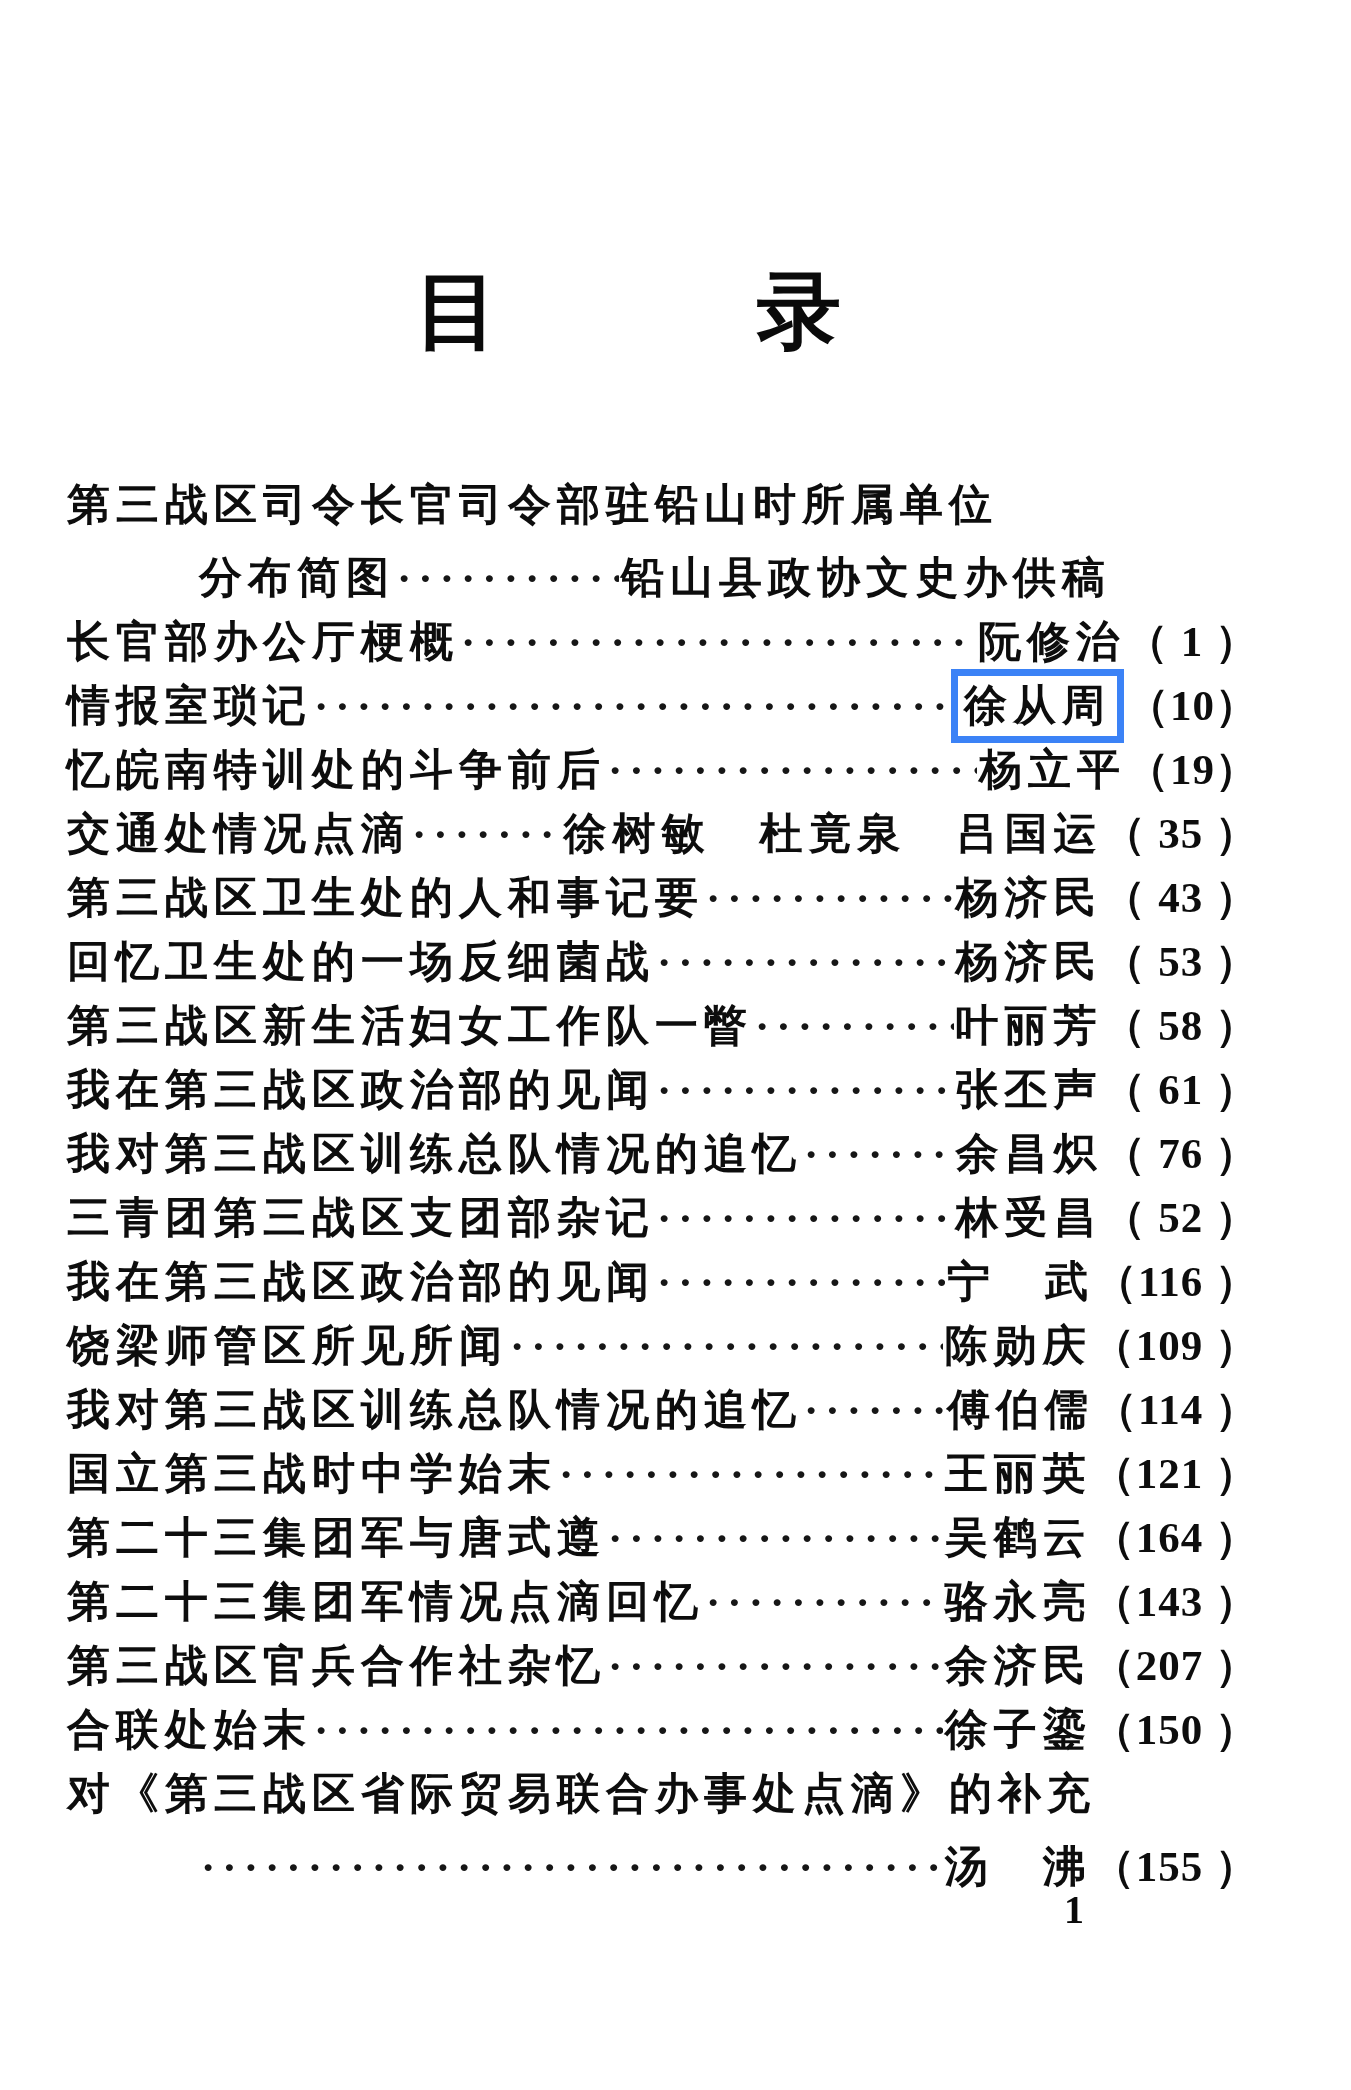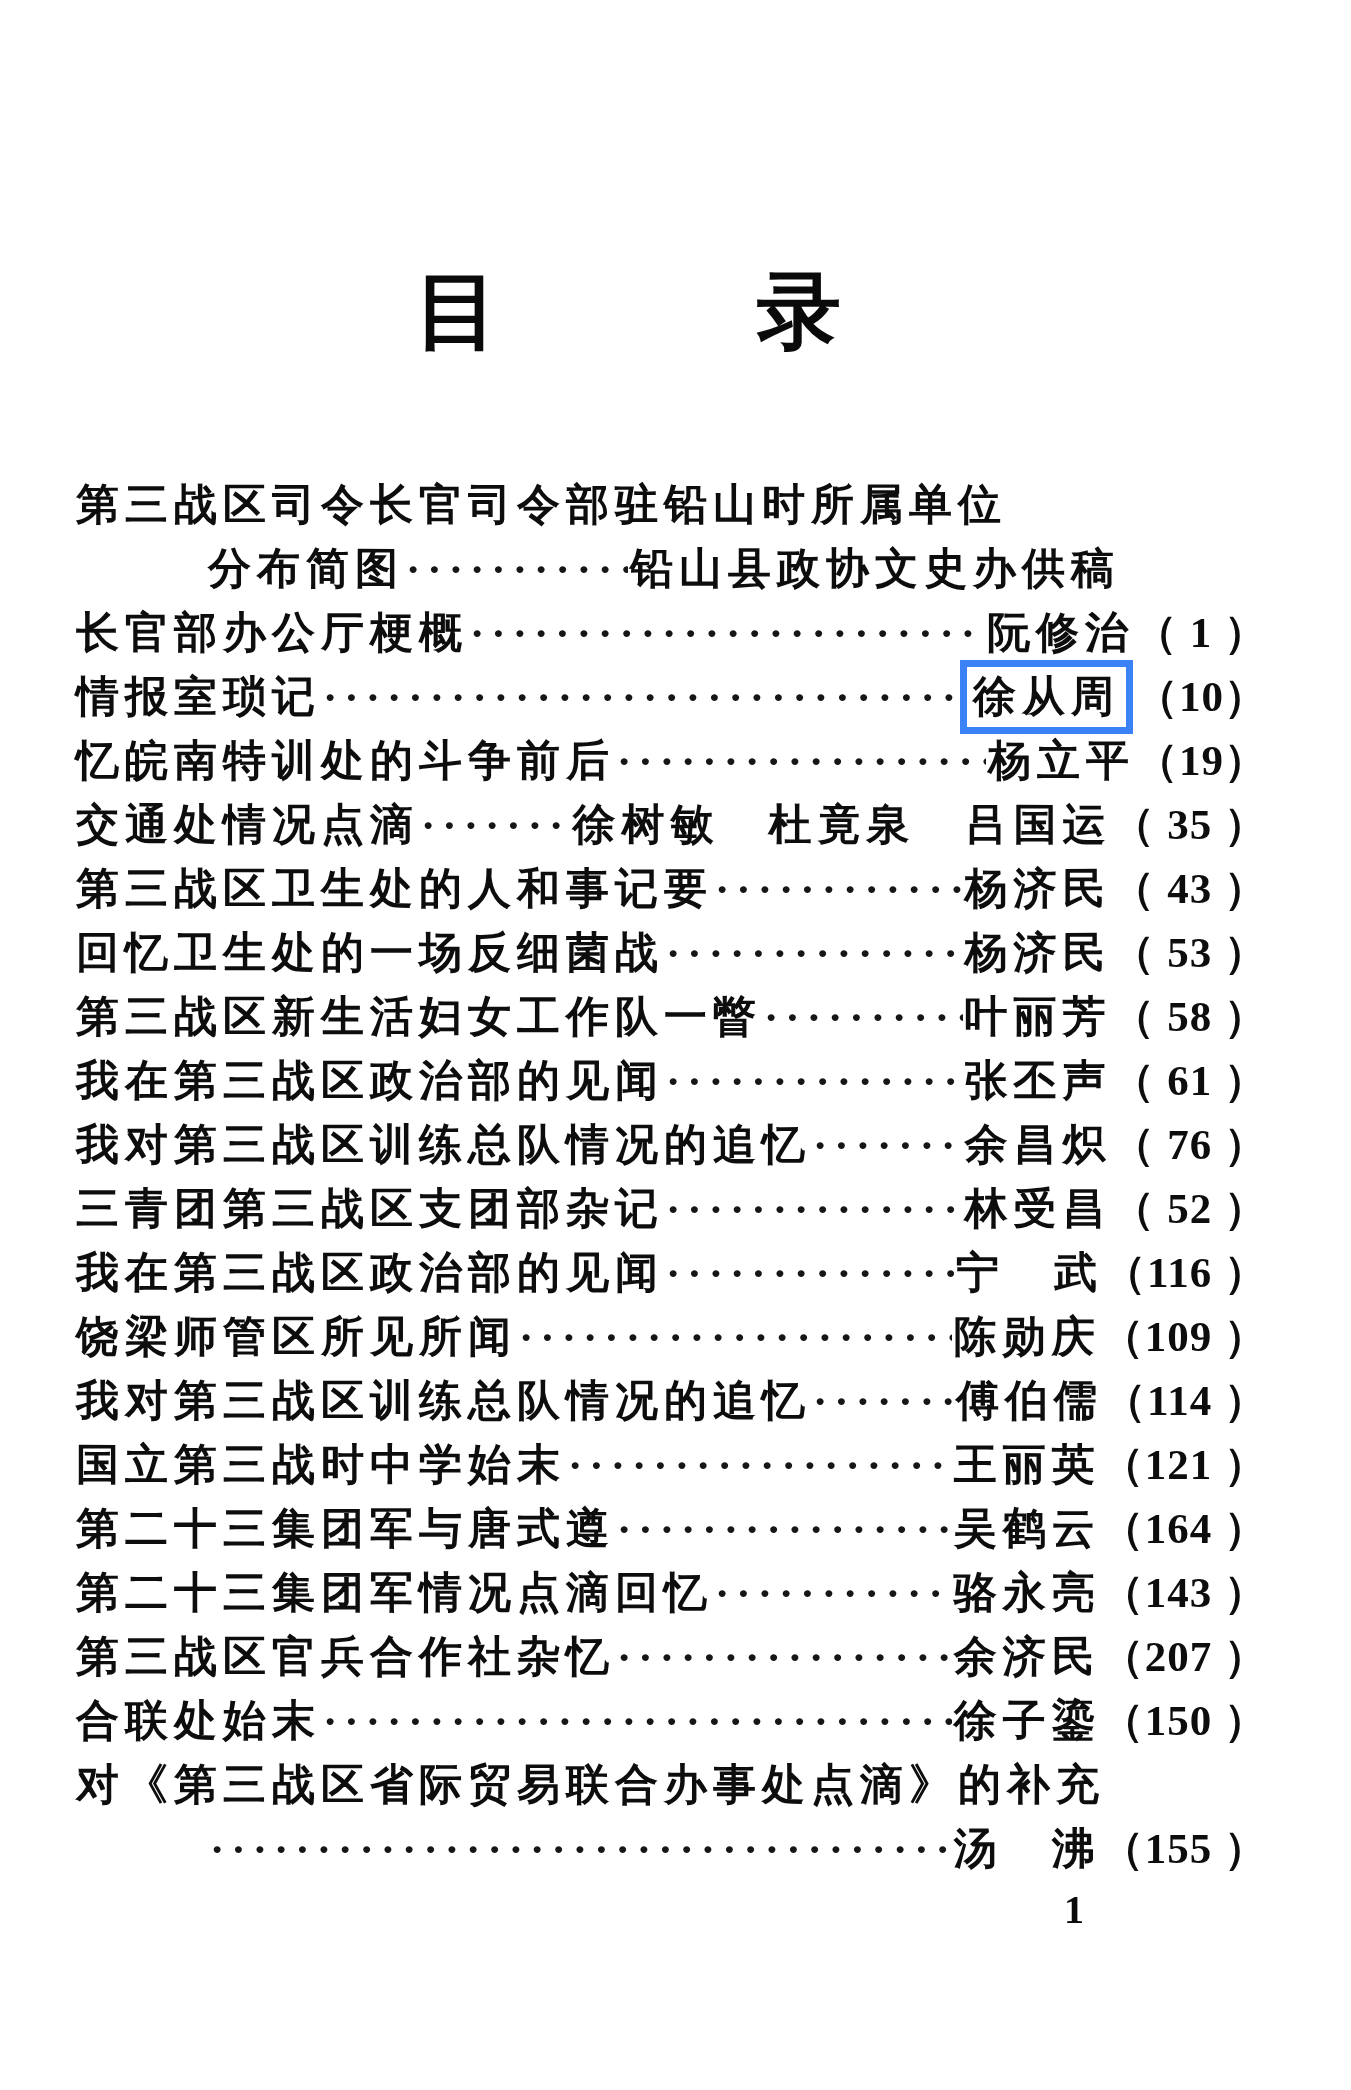--- a/index.html
+++ b/index.html
@@ -26,34 +26,34 @@
     gap: 258px;
     padding-right: 95px;
     font-size: 84px;
     font-weight: 700;
     letter-spacing: 0;
     color: #0a0a0a;
   }
   .toc-list {
     position: absolute;
     top: 473px;
-    left: 76px;
+    left: 67px;
     width: 1192px;
   }
   .toc-row {
     display: flex;
     align-items: center;
     height: 64px;
     font-size: 43px;
     font-weight: 700;
     letter-spacing: 6px;
     white-space: nowrap;
     color: #0d0d0d;
   }
-  .toc-row.indent { padding-left: 132px; }
+  .toc-row.indent { padding-left: 132px; margin-top: 9px; }
   .toc-row.no-page { padding-right: 148px; }
   .toc-title { flex: 0 0 auto; }
   .toc-dots {
     flex: 1 1 0;
     overflow: hidden;
     letter-spacing: 7px;
     font-weight: 700;
     color: #161616;
     margin: 0 2px;
     align-self: center;

